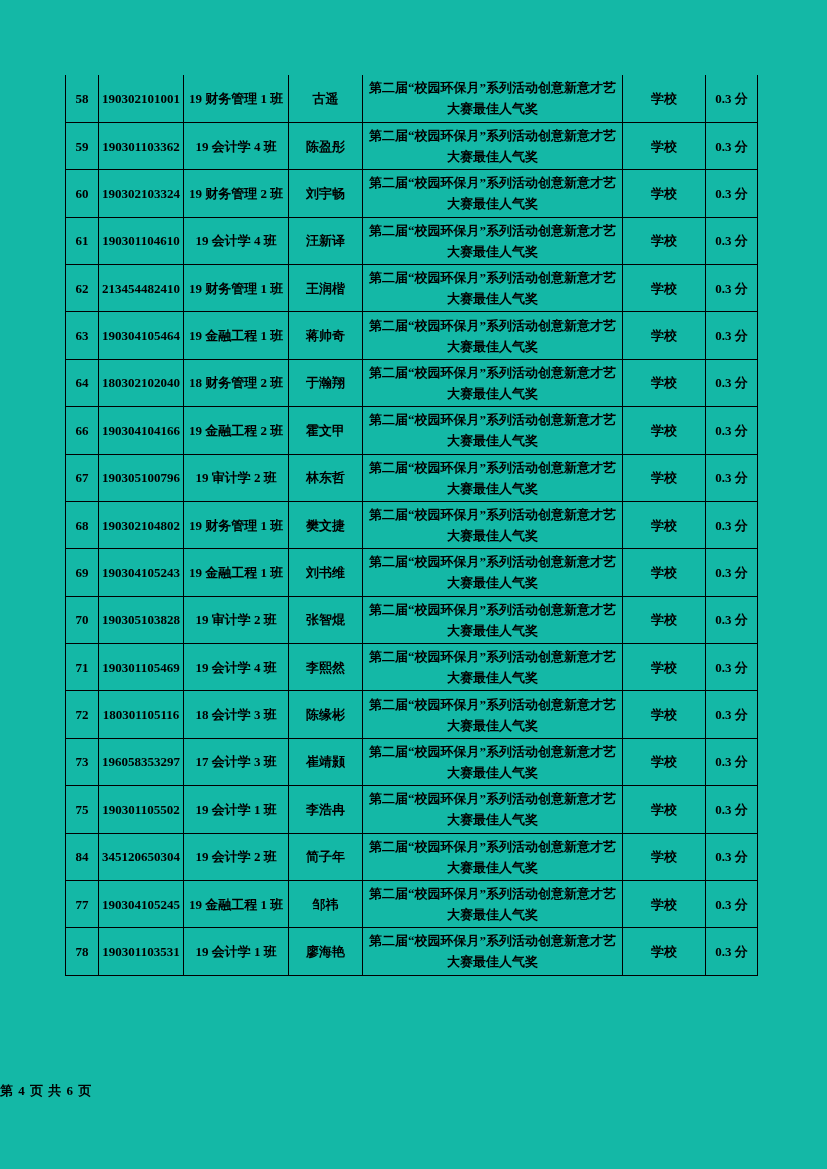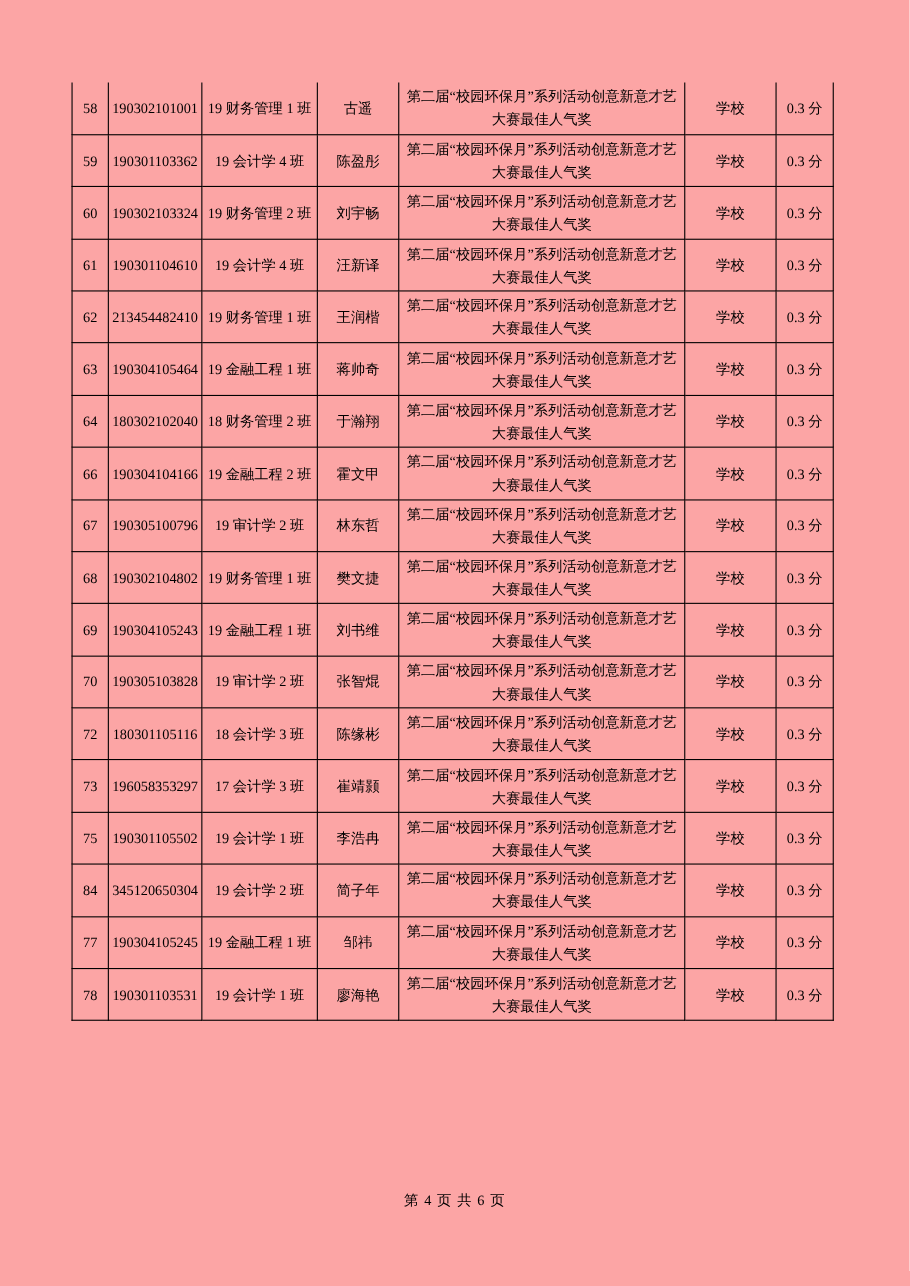--- a/index.html
+++ b/index.html
@@ -10,22 +10,23 @@
   body {
     width: 827px;
     height: 1169px;
     font-family: "Liberation Serif", "DejaVu Serif", serif;
     color: #000000;
   }
   .page {
     position: relative;
     width: 827px;
     height: 1169px;
-    background: #fca5a5;
+    background: #14b8a6;
     overflow: hidden;
+    font-weight: bold;
   }
   table.awards {
     position: absolute;
     left: 65px;
     top: 75px;
     width: 692px;
     border-collapse: collapse;
     table-layout: fixed;
   }
   table.awards td {
@@ -43,21 +44,20 @@
     border-top: none;
   }
   table.awards tr {
     height: 47.38px;
   }
   .footer {
     position: absolute;
     top: 1082px;
     left: 0;
     width: 827px;
-    text-align: center;
     font-size: 13px;
     letter-spacing: 1px;
   }
 </style>
 </head>
 <body>
 
 <div class="page">
 
   <table class="awards">
@@ -173,20 +173,29 @@
         <tr>
           <td>70</td>
           <td>190305103828</td>
           <td>19 审计学 2 班</td>
           <td>张智焜</td>
           <td>第二届“校园环保月”系列活动创意新意才艺大赛最佳人气奖</td>
           <td>学校</td>
           <td>0.3 分</td>
         </tr>
         <tr>
+          <td>71</td>
+          <td>190301105469</td>
+          <td>19 会计学 4 班</td>
+          <td>李熙然</td>
+          <td>第二届“校园环保月”系列活动创意新意才艺大赛最佳人气奖</td>
+          <td>学校</td>
+          <td>0.3 分</td>
+        </tr>
+        <tr>
           <td>72</td>
           <td>180301105116</td>
           <td>18 会计学 3 班</td>
           <td>陈缘彬</td>
           <td>第二届“校园环保月”系列活动创意新意才艺大赛最佳人气奖</td>
           <td>学校</td>
           <td>0.3 分</td>
         </tr>
         <tr>
           <td>73</td>

